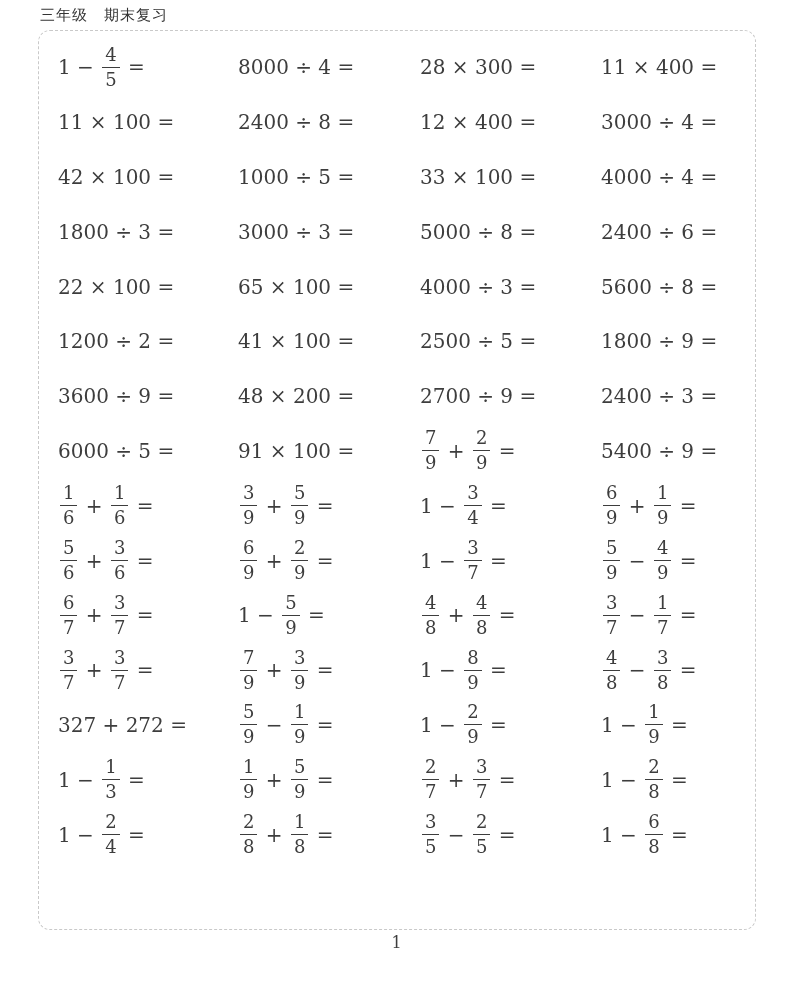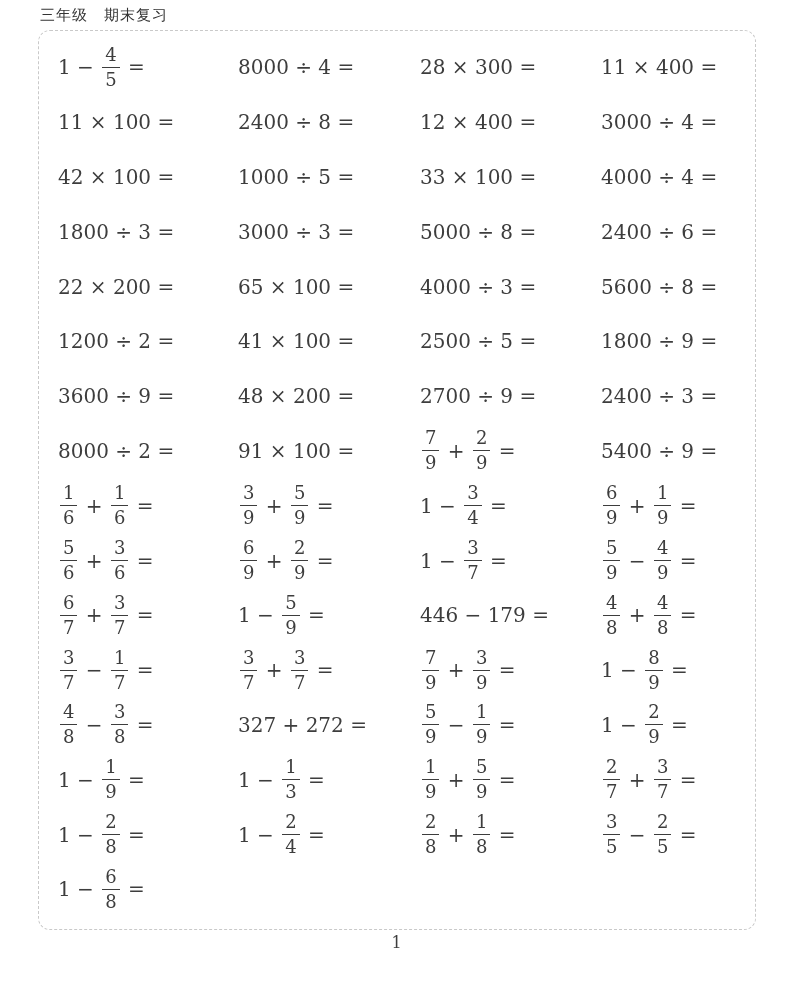--- a/index.html
+++ b/index.html
@@ -96,47 +96,46 @@
         <div class="cell"><span class="tok">12 × 400 =</span></div>
         <div class="cell"><span class="tok">3000 ÷ 4 =</span></div>
         <div class="cell"><span class="tok">42 × 100 =</span></div>
         <div class="cell"><span class="tok">1000 ÷ 5 =</span></div>
         <div class="cell"><span class="tok">33 × 100 =</span></div>
         <div class="cell"><span class="tok">4000 ÷ 4 =</span></div>
         <div class="cell"><span class="tok">1800 ÷ 3 =</span></div>
         <div class="cell"><span class="tok">3000 ÷ 3 =</span></div>
         <div class="cell"><span class="tok">5000 ÷ 8 =</span></div>
         <div class="cell"><span class="tok">2400 ÷ 6 =</span></div>
-        <div class="cell"><span class="tok">22 × 200 =</span></div>
+        <div class="cell"><span class="tok">22 × 100 =</span></div>
         <div class="cell"><span class="tok">65 × 100 =</span></div>
         <div class="cell"><span class="tok">4000 ÷ 3 =</span></div>
         <div class="cell"><span class="tok">5600 ÷ 8 =</span></div>
         <div class="cell"><span class="tok">1200 ÷ 2 =</span></div>
         <div class="cell"><span class="tok">41 × 100 =</span></div>
         <div class="cell"><span class="tok">2500 ÷ 5 =</span></div>
         <div class="cell"><span class="tok">1800 ÷ 9 =</span></div>
         <div class="cell"><span class="tok">3600 ÷ 9 =</span></div>
         <div class="cell"><span class="tok">48 × 200 =</span></div>
         <div class="cell"><span class="tok">2700 ÷ 9 =</span></div>
         <div class="cell"><span class="tok">2400 ÷ 3 =</span></div>
-        <div class="cell"><span class="tok">8000 ÷ 2 =</span></div>
+        <div class="cell"><span class="tok">6000 ÷ 5 =</span></div>
         <div class="cell"><span class="tok">91 × 100 =</span></div>
         <div class="cell"><span class="frac"><span class="fnum">7</span><span class="fden">9</span></span><span class="tok"> + </span><span class="frac"><span class="fnum">2</span><span class="fden">9</span></span><span class="tok"> =</span></div>
         <div class="cell"><span class="tok">5400 ÷ 9 =</span></div>
         <div class="cell"><span class="frac"><span class="fnum">1</span><span class="fden">6</span></span><span class="tok"> + </span><span class="frac"><span class="fnum">1</span><span class="fden">6</span></span><span class="tok"> =</span></div>
         <div class="cell"><span class="frac"><span class="fnum">3</span><span class="fden">9</span></span><span class="tok"> + </span><span class="frac"><span class="fnum">5</span><span class="fden">9</span></span><span class="tok"> =</span></div>
         <div class="cell"><span class="tok">1 − </span><span class="frac"><span class="fnum">3</span><span class="fden">4</span></span><span class="tok"> =</span></div>
         <div class="cell"><span class="frac"><span class="fnum">6</span><span class="fden">9</span></span><span class="tok"> + </span><span class="frac"><span class="fnum">1</span><span class="fden">9</span></span><span class="tok"> =</span></div>
         <div class="cell"><span class="frac"><span class="fnum">5</span><span class="fden">6</span></span><span class="tok"> + </span><span class="frac"><span class="fnum">3</span><span class="fden">6</span></span><span class="tok"> =</span></div>
         <div class="cell"><span class="frac"><span class="fnum">6</span><span class="fden">9</span></span><span class="tok"> + </span><span class="frac"><span class="fnum">2</span><span class="fden">9</span></span><span class="tok"> =</span></div>
         <div class="cell"><span class="tok">1 − </span><span class="frac"><span class="fnum">3</span><span class="fden">7</span></span><span class="tok"> =</span></div>
         <div class="cell"><span class="frac"><span class="fnum">5</span><span class="fden">9</span></span><span class="tok"> − </span><span class="frac"><span class="fnum">4</span><span class="fden">9</span></span><span class="tok"> =</span></div>
         <div class="cell"><span class="frac"><span class="fnum">6</span><span class="fden">7</span></span><span class="tok"> + </span><span class="frac"><span class="fnum">3</span><span class="fden">7</span></span><span class="tok"> =</span></div>
         <div class="cell"><span class="tok">1 − </span><span class="frac"><span class="fnum">5</span><span class="fden">9</span></span><span class="tok"> =</span></div>
-        <div class="cell"><span class="tok">446 − 179 =</span></div>
         <div class="cell"><span class="frac"><span class="fnum">4</span><span class="fden">8</span></span><span class="tok"> + </span><span class="frac"><span class="fnum">4</span><span class="fden">8</span></span><span class="tok"> =</span></div>
         <div class="cell"><span class="frac"><span class="fnum">3</span><span class="fden">7</span></span><span class="tok"> − </span><span class="frac"><span class="fnum">1</span><span class="fden">7</span></span><span class="tok"> =</span></div>
         <div class="cell"><span class="frac"><span class="fnum">3</span><span class="fden">7</span></span><span class="tok"> + </span><span class="frac"><span class="fnum">3</span><span class="fden">7</span></span><span class="tok"> =</span></div>
         <div class="cell"><span class="frac"><span class="fnum">7</span><span class="fden">9</span></span><span class="tok"> + </span><span class="frac"><span class="fnum">3</span><span class="fden">9</span></span><span class="tok"> =</span></div>
         <div class="cell"><span class="tok">1 − </span><span class="frac"><span class="fnum">8</span><span class="fden">9</span></span><span class="tok"> =</span></div>
         <div class="cell"><span class="frac"><span class="fnum">4</span><span class="fden">8</span></span><span class="tok"> − </span><span class="frac"><span class="fnum">3</span><span class="fden">8</span></span><span class="tok"> =</span></div>
         <div class="cell"><span class="tok">327 + 272 =</span></div>
         <div class="cell"><span class="frac"><span class="fnum">5</span><span class="fden">9</span></span><span class="tok"> − </span><span class="frac"><span class="fnum">1</span><span class="fden">9</span></span><span class="tok"> =</span></div>
         <div class="cell"><span class="tok">1 − </span><span class="frac"><span class="fnum">2</span><span class="fden">9</span></span><span class="tok"> =</span></div>
         <div class="cell"><span class="tok">1 − </span><span class="frac"><span class="fnum">1</span><span class="fden">9</span></span><span class="tok"> =</span></div>

